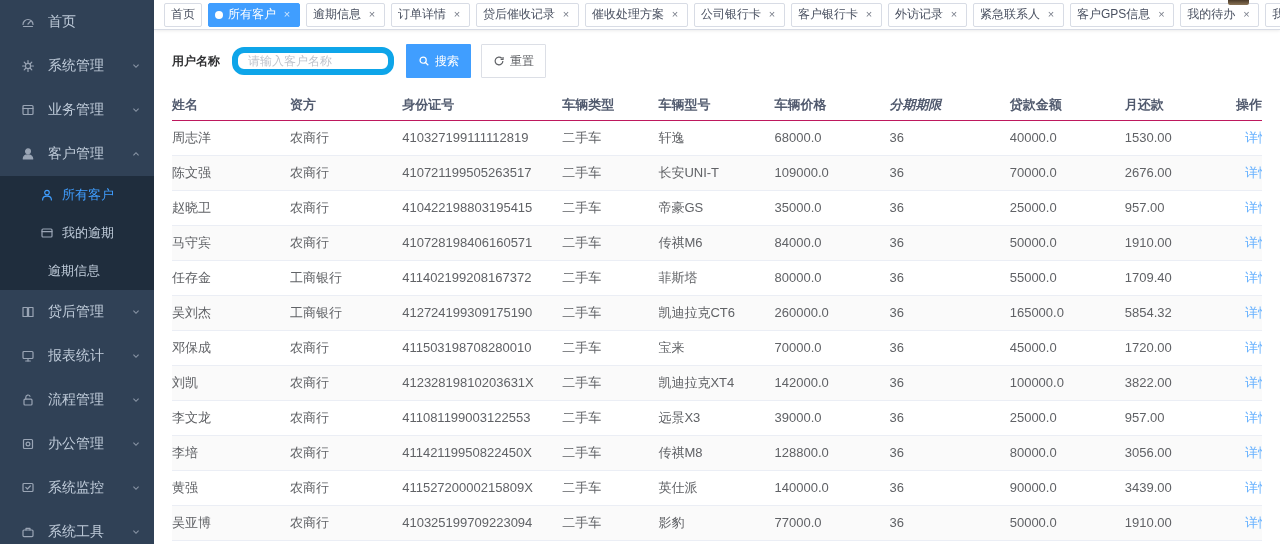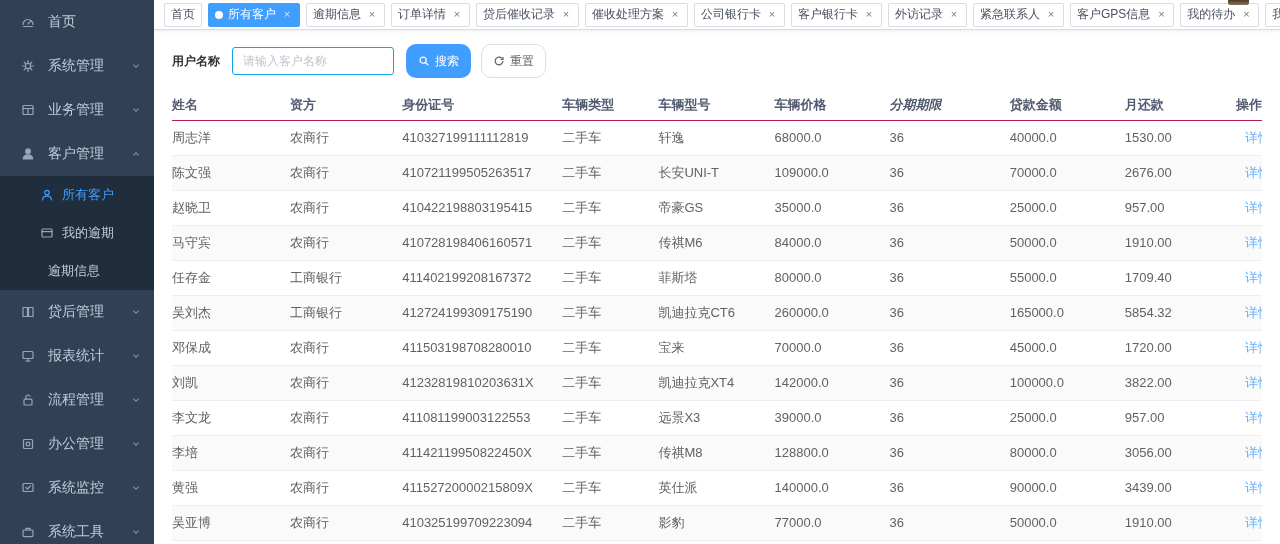--- a/index.html
+++ b/index.html
@@ -34,26 +34,26 @@
   .tab .tab-dot { display:none; width:8px; height:8px; border-radius:50%; background:#fff; margin-right:5px; }
   .tab.active { background:#409EFF; border-color:#409EFF; color:#fff; }
   .tab.active .tab-dot { display:inline-block; }
   .tab .tab-close { margin-left:5px; font-size:11px; line-height:1; color:inherit; opacity:.75;
                     width:12px; height:12px; display:inline-flex; align-items:center; justify-content:center;
                     border-radius:50%; }
 
   
   .search-row { display:flex; align-items:center; padding:14px 18px 12px 18px; flex:0 0 auto; }
   .search-label { font-size:12px; font-weight:bold; color:#303133; margin-right:12px;text-align:right; }
-  .search-input { width:162px; height:28px; border:1px solid #0ea5e9; border-radius:3px;
+  .search-input { width:162px; height:28px; border:6px solid #0ea5e9; border-radius:12px;
                   padding:0 10px; font-size:12px; color:#606266; outline:none;
                   font-family:"Liberation Sans","DejaVu Sans",sans-serif; }
   .search-input::placeholder { color:#c0c4cc; }
   .btn { display:inline-flex; align-items:center; height:28px; padding:16px 11px; font-size:12px;
-         border-radius:10px; cursor:pointer; border:1px solid transparent; }
+         border-radius:1px; cursor:pointer; border:1px solid transparent; }
   .btn svg { margin-right:5px; }
   .btn-primary { background:#409EFF; color:#fff; margin-left:12px; }
   .btn-plain { background:#fff; color:#606266; border-color:#dcdfe6; margin-left:10px; }
 
   
   .table-wrap { padding:0 18px; flex:1 1 auto; overflow:hidden; }
   table { width:100%; border-collapse:collapse; table-layout:fixed; }
   th { height:30px; text-align:left; font-size:13px; font-weight:bold; color:#515a6e;
        border-bottom:1px solid #be185d; padding:0; white-space:nowrap; }
   td { height:35px; font-size:13px; color:#606266; border-bottom:1px solid #ebeef5;

